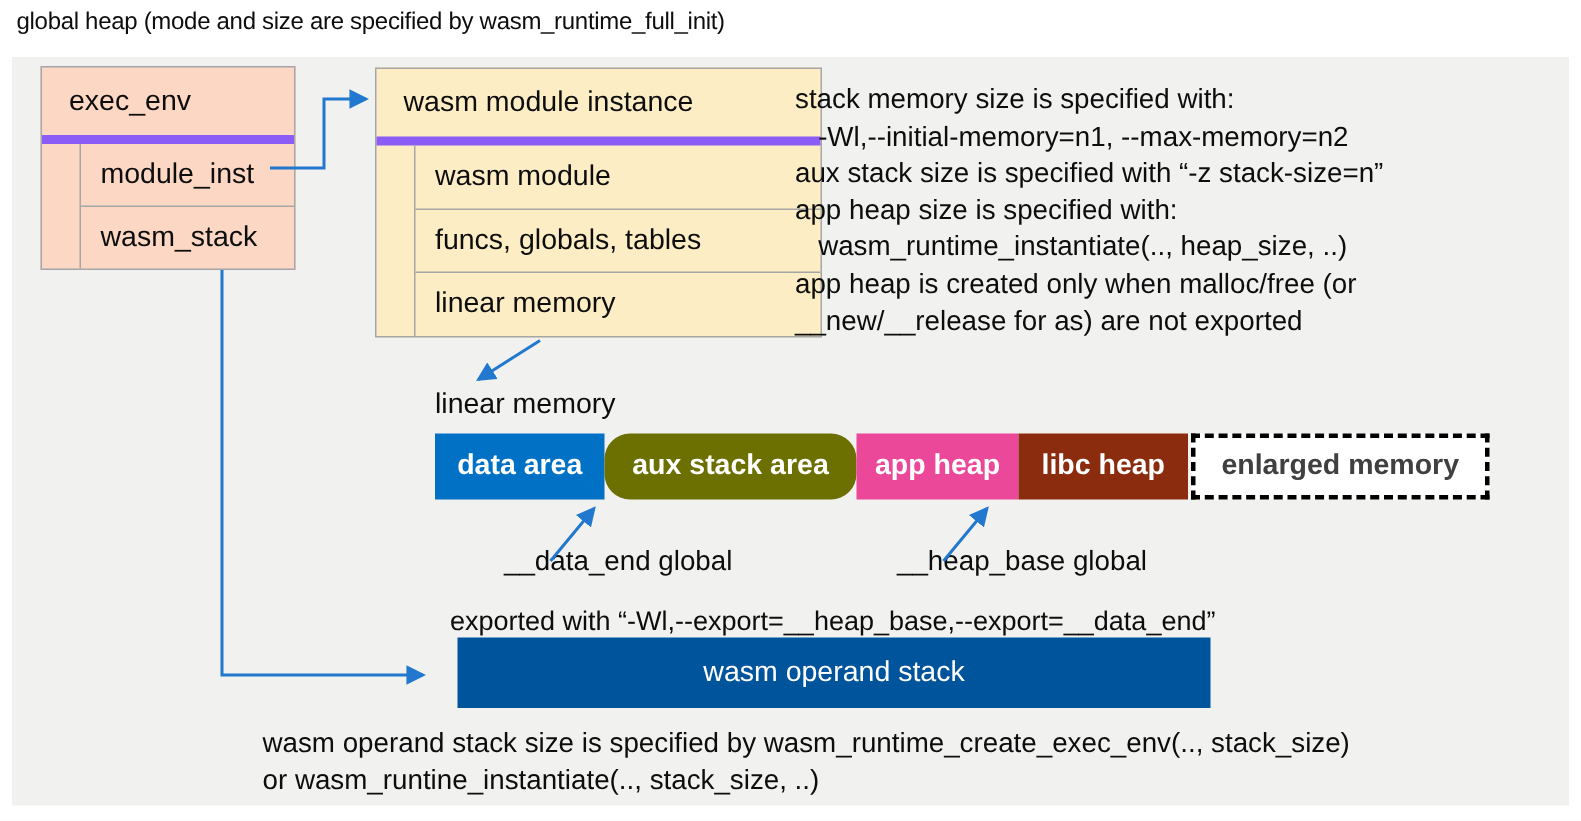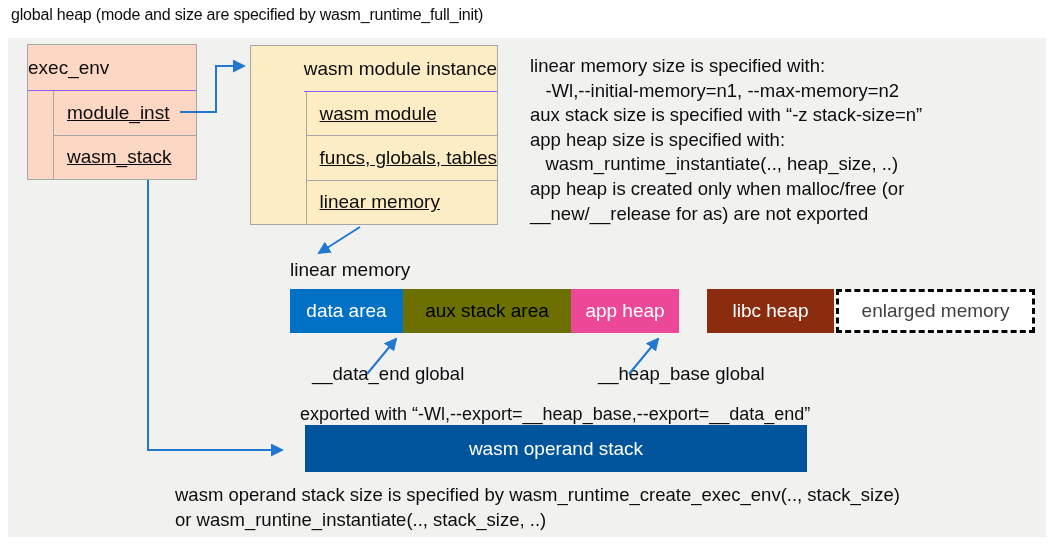--- a/index.html
+++ b/index.html
@@ -1,44 +1,44 @@
 <!DOCTYPE html>
 <html style="--connector: #2178CE;"><head>
 <meta charset="utf-8">
 <style>
   html,body { margin:0; padding:0; background:#ffffff; font-family:"Liberation Sans", sans-serif; color:#0d0d0d; }
   .stage { position:relative; width:1054px; height:547px; background:#ffffff; overflow:hidden; }
   .panel { position:absolute; left:8px; top:38px; width:1038px; height:499px; background:#f1f1f0; }
   .title { position:absolute; left:11px; top:6px; font-size:16px; letter-spacing:-0.2px; }
 
   .box { position:absolute; border:1px solid #a6a6a6; display:flex; flex-direction:column; box-sizing:border-box; }
-  .box-header { height:45px; border-bottom:1px solid #8b5cf6; display:flex; align-items:center; padding-left:0; font-size:19px; }
+  .box-header { height:45px; border-bottom:6px solid #8b5cf6; display:flex; align-items:center; padding-left:18px; font-size:19px; }
   .box-body { flex:1; display:flex; min-height:0; }
   .spine { width:25px; border-right:1px solid #a6a6a6; }
-  .rows { flex:1; display:flex; flex-direction:column;text-decoration:underline; }
+  .rows { flex:1; display:flex; flex-direction:column; }
   .row { flex:1; display:flex; align-items:center; padding-left:13px; font-size:19px; }
   .row + .row { border-top:1px solid #a6a6a6; }
 
   .exec-env-box { left:27px; top:44px; width:170px; height:136px; }
-  .module-instance-box { left:250px; top:45px; width:248px; height:180px;align-items:flex-end; }
+  .module-instance-box { left:250px; top:45px; width:298px; height:180px; }
 
   .notes-right { position:absolute; left:530px; top:54px; font-size:18.5px; line-height:24.6px; }
   .note-line { white-space:pre; }
 
   .linear-memory-label { position:absolute; left:290px; top:259px; font-size:19px; }
 
-  .membar { position:absolute; left:290px; top:289px; height:44px; display:flex; }
+  .membar { position:absolute; left:290px; top:289px; height:44px; display:flex;font-weight:bold; }
   .seg { display:flex; align-items:center; justify-content:center; color:#ffffff; font-size:19px; box-sizing:border-box; }
   .seg0 { width:113px; }
   .seg1 { width:168px; }
   .seg2 { width:108px; }
-  .seg3 { width:127px;margin-left:28px; }
+  .seg3 { width:113px; }
   .seg4 { width:199px; margin-left:2px; border:3px dashed #000000; background:#ffffff; }
 
-  .data-end-label { position:absolute; left:312px; top:363px; font-size:18.5px; }
+  .data-end-label { position:absolute; left:336px; top:363px; font-size:18.5px; }
   .heap-base-label { position:absolute; left:598px; top:363px; font-size:18.5px; }
   .export-line { position:absolute; left:300px; top:404px; font-size:18px; }
 
   .operand-bar { position:absolute; left:305px; top:425px; width:502px; height:47px; display:flex; align-items:center; justify-content:center; color:#ffffff; font-size:19px; }
   .operand-notes { position:absolute; left:175px; top:483px; font-size:18.5px; line-height:24.5px; }
 
   svg.overlay { position:absolute; left:0; top:0; width:1054px; height:547px; pointer-events:none; }
   .connector { stroke:var(--connector,#2178CE); stroke-width:2; fill:none; }
 </style>
 </head>
@@ -67,33 +67,33 @@
       <div class="spine"></div>
       <div class="rows">
         <div class="row">wasm module</div>
         <div class="row">funcs, globals, tables</div>
         <div class="row">linear memory</div>
       </div>
     </div>
   </div>
 
   <div class="notes-right">
-    <div class="note-line">linear memory size is specified with:</div>
+    <div class="note-line">stack memory size is specified with:</div>
     <div class="note-line">   -Wl,--initial-memory=n1, --max-memory=n2</div>
     <div class="note-line">aux stack size is specified with “-z stack-size=n”</div>
     <div class="note-line">app heap size is specified with:</div>
     <div class="note-line">   wasm_runtime_instantiate(.., heap_size, ..)</div>
     <div class="note-line">app heap is created only when malloc/free (or</div>
     <div class="note-line">__new/__release for as) are not exported</div>
   </div>
 
   <div class="linear-memory-label">linear memory</div>
   <div class="membar">
     <div class="seg seg0" style="background: rgb(0, 113, 197); color: rgb(255, 255, 255);">data area</div>
-    <div class="seg seg1" style="background: rgb(108, 112, 0); color: #000000;">aux stack area</div>
+    <div class="seg seg1" style="background: rgb(108, 112, 0); color: #ffffff; border-radius: 17px;">aux stack area</div>
     <div class="seg seg2" style="background: #ec4899; color: rgb(255, 255, 255);">app heap</div>
     <div class="seg seg3" style="background: rgb(139, 44, 15); color: rgb(255, 255, 255);">libc heap</div>
     <div class="seg seg4" style="background: rgb(255, 255, 255); color: #404040;">enlarged memory</div>
   </div>
 
   <div class="data-end-label">__data_end global</div>
   <div class="heap-base-label">__heap_base global</div>
   <div class="export-line">exported with “-Wl,--export=__heap_base,--export=__data_end”</div>
 
   <div class="operand-bar" style="background: rgb(0, 84, 155);">wasm operand stack</div>

